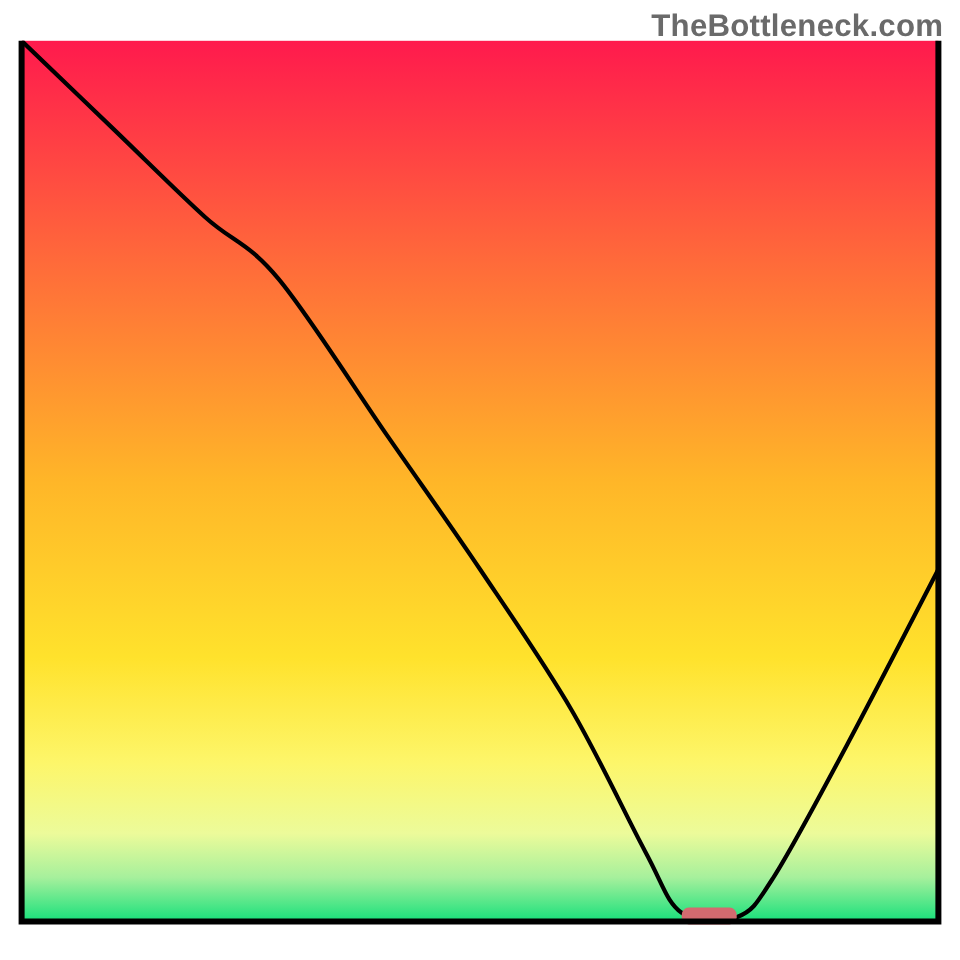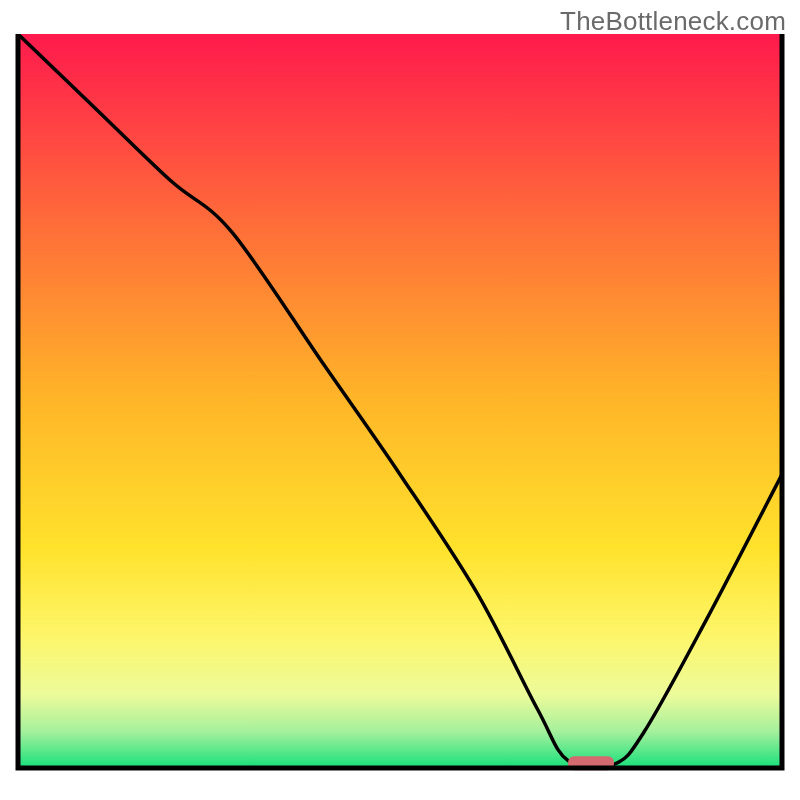--- a/index.html
+++ b/index.html
@@ -13,21 +13,21 @@
   .container {
     position: relative;
     width: 800px;
     height: 800px;
   }
   .watermark {
     position: absolute;
     top: 6px;
     right: 14px;
     font-size: 26px;
-    font-weight: 400;
+    font-weight: 700;
     color: #6a6a6a;
     letter-spacing: 0.2px;
   }
   svg {
     display: block;
   }
 </style>
 </head>
 <body>
 

